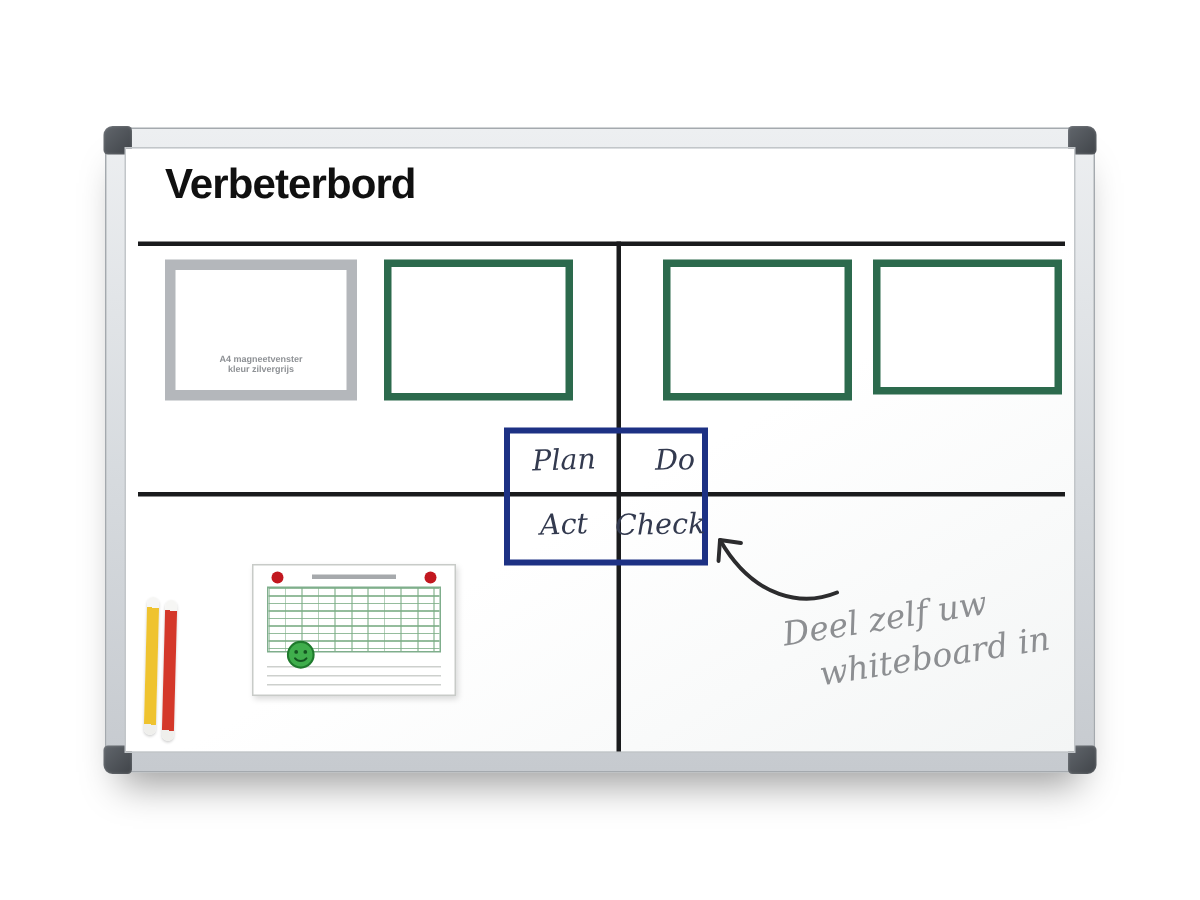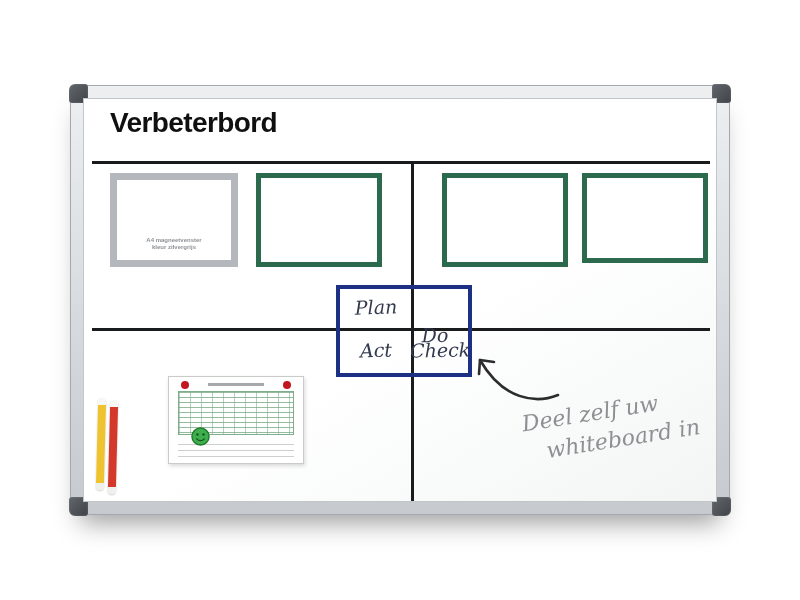--- a/index.html
+++ b/index.html
@@ -39,21 +39,21 @@
   .fg3{left:498px;top:74px;width:126px;height:90px;border:5px solid #2c6a4d;}
   .mini-caption{position:absolute;left:0;right:0;bottom:9px;text-align:center;
                 font-size:6px;line-height:7px;font-weight:700;color:#8e9195;}
 
   
   .pdca{position:absolute;left:252px;top:186px;width:136px;height:92px;box-sizing:border-box;
         border:4px solid #1d3184;}
   .hand{font-family:"DejaVu Serif",serif;font-style:italic;}
   .pdca-label{position:absolute;width:60px;text-align:center;font-size:19px;color:#333a4f;}
   .lbl-plan{left:262px;top:197px;transform:rotate(-2deg);}
-  .lbl-do{left:325px;top:197px;width:52px;transform:rotate(-1deg);margin-top:28px;}
+  .lbl-do{left:340px;top:197px;width:52px;transform:rotate(-1deg);}
   .lbl-act{left:262px;top:240px;transform:rotate(-2deg);}
   .lbl-check{left:326px;top:240px;width:60px;transform:rotate(-1deg);}
 
   .arrow{position:absolute;left:386px;top:248px;width:95px;height:55px;}
 
   .annotation{position:absolute;left:428px;top:312px;width:210px;font-size:22px;line-height:30px;
               color:#8d8f92;transform:rotate(-9deg);transform-origin:left top;}
   .ann1{padding-left:8px;}
   .ann2{padding-left:28px;}
 

